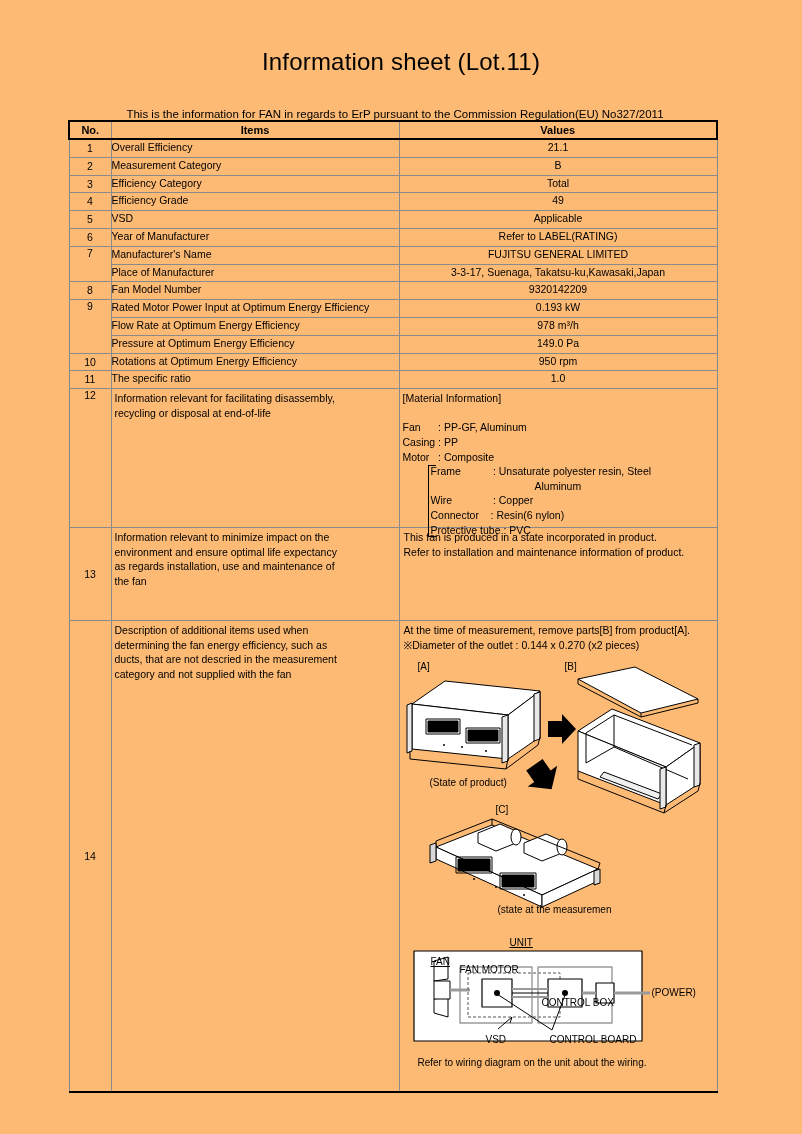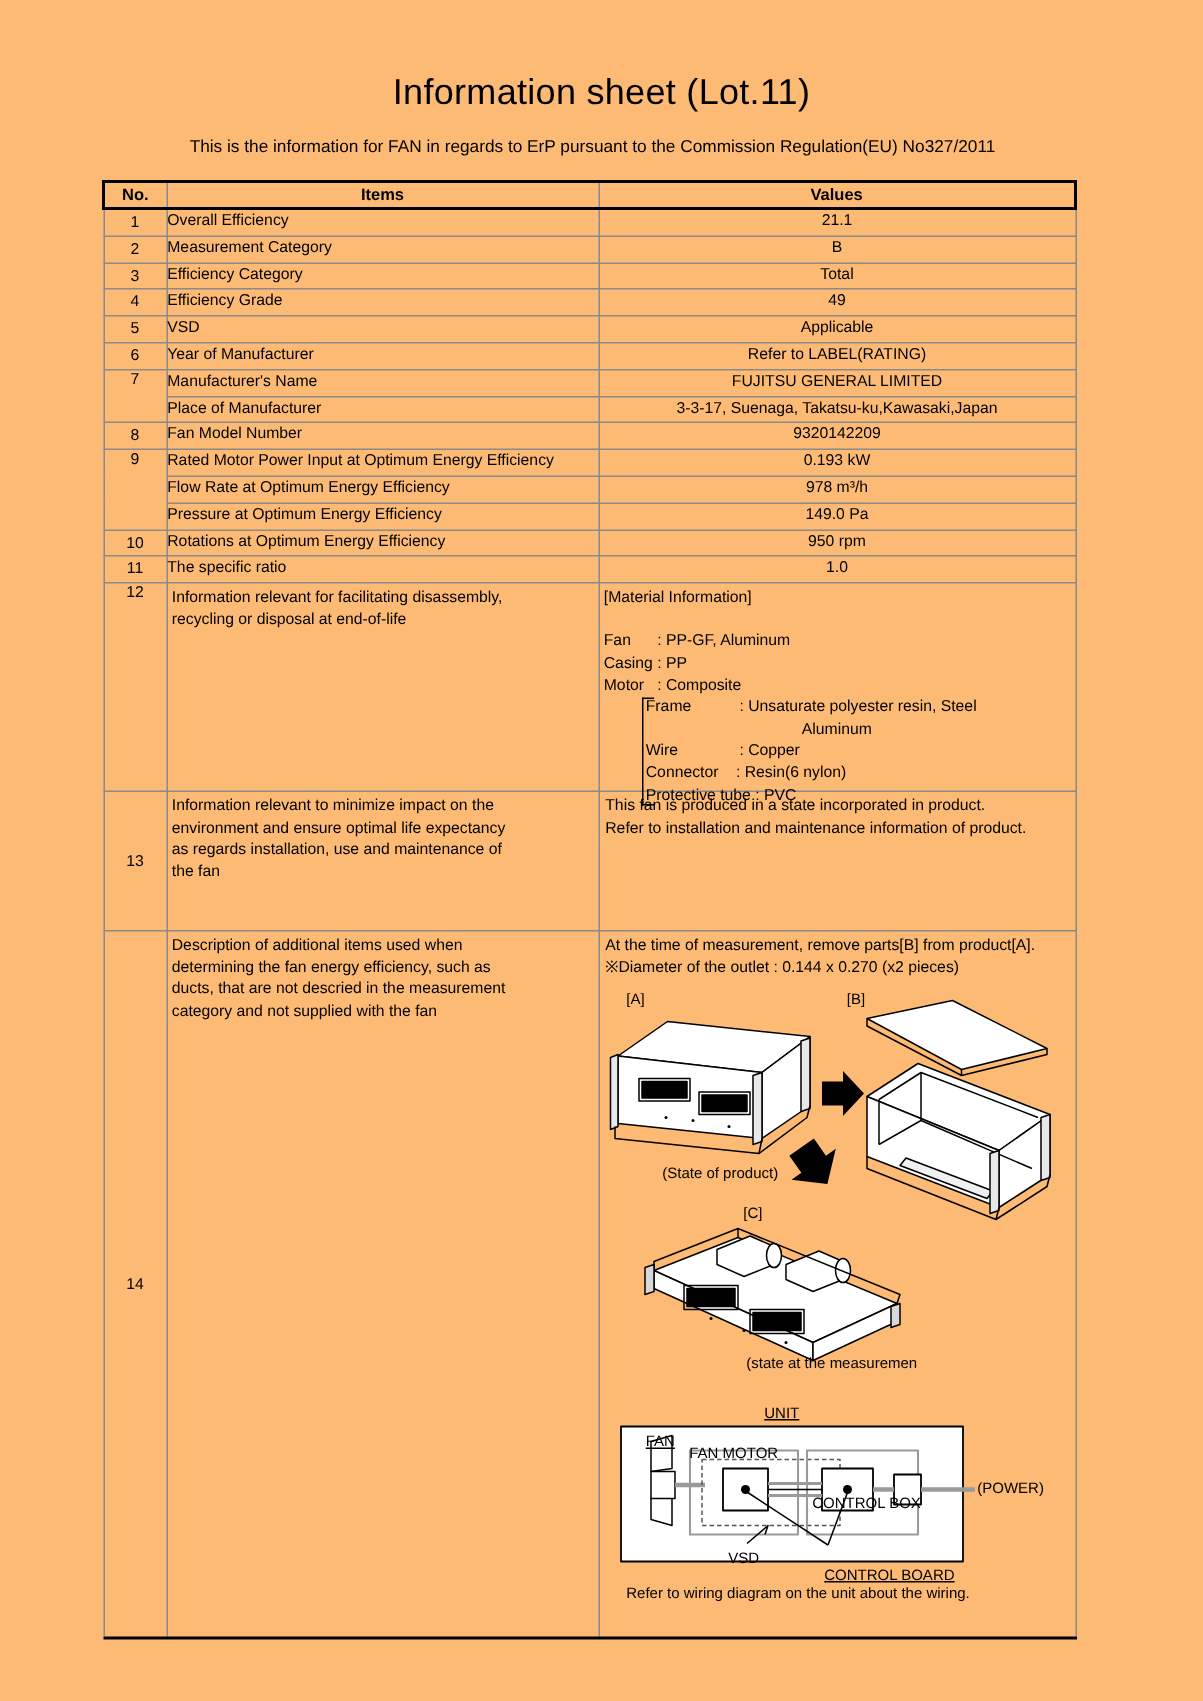--- a/index.html
+++ b/index.html
@@ -25,21 +25,21 @@
   .doc-title {
     position: absolute;
     left: 0; top: 48px;
     width: 802px;
     text-align: center;
     font-size: 24px;
     letter-spacing: 0.2px;
   }
   .doc-subtitle {
     position: absolute;
-    left: 0; top: 92px;
+    left: 0; top: 108px;
     width: 790px;
     text-align: center;
     font-size: 11.5px;
   }
   table.sheet {
     position: absolute;
     left: 68px;
     top: 120px;
     width: 650px;
     border-collapse: collapse;
@@ -287,21 +287,21 @@
         </td>
         <td class="rightedge">
           <div class="figwrap">
             <div class="fig-note">At the time of measurement, remove parts[B] from product[A].</div>
             <div class="fig-note">※Diameter of  the outlet : 0.144 x 0.270 (x2 pieces)</div>
 
             <div class="fig-canvas">
 
               <span class="lbl" style="left:18px;  top:2px;">[A]</span>
               <span class="lbl" style="left:165px; top:2px;">[B]</span>
-              <span class="lbl" style="left:30px;  top:118px;margin-left:12px;">(State of product)</span>
+              <span class="lbl" style="left:30px;  top:118px;">(State of product)</span>
               <span class="lbl" style="left:96px;  top:145px;">[C]</span>
               <span class="lbl" style="left:98px;  top:245px;">(state at the measuremen</span>
 
               <svg width="314" height="430" viewBox="0 0 314 430">
                 <g fill="none" stroke="#000" stroke-width="1" stroke-linejoin="round">
 
                   <g>
                     <polygon points="12,45 45,22 140,32 108,56" fill="#fff"></polygon>
                     <polygon points="12,45 108,56 108,100 12,90" fill="#fff"></polygon>
                     <polygon points="108,56 140,32 140,78 108,100" fill="#fff"></polygon>
@@ -413,21 +413,21 @@
                   </g>
                 </g>
               </svg>
 
               <span class="lbl" style="left:110px; top:278px;text-decoration:underline;">UNIT</span>
               <span class="lbl" style="left:31px;  top:297px; text-decoration:underline;">FAN</span>
               <span class="lbl" style="left:60px;  top:305px;">FAN MOTOR</span>
               <span class="lbl" style="left:142px; top:305px;margin-top:33px;">CONTROL BOX</span>
               <span class="lbl" style="left:252px; top:328px;">(POWER)</span>
               <span class="lbl" style="left:86px;  top:375px;">VSD</span>
-              <span class="lbl" style="left:150px; top:386px; text-decoration:underline;">CONTROL BOARD</span>
+              <span class="lbl" style="left:150px; top:375px; ">CONTROL BOARD</span>
 
               <span class="lbl" style="left:18px; top:398px;">Refer to wiring diagram on the unit about the wiring.</span>
             </div>
           </div>
         </td>
       </tr>
 
     </tbody>
   </table>
 </div>

